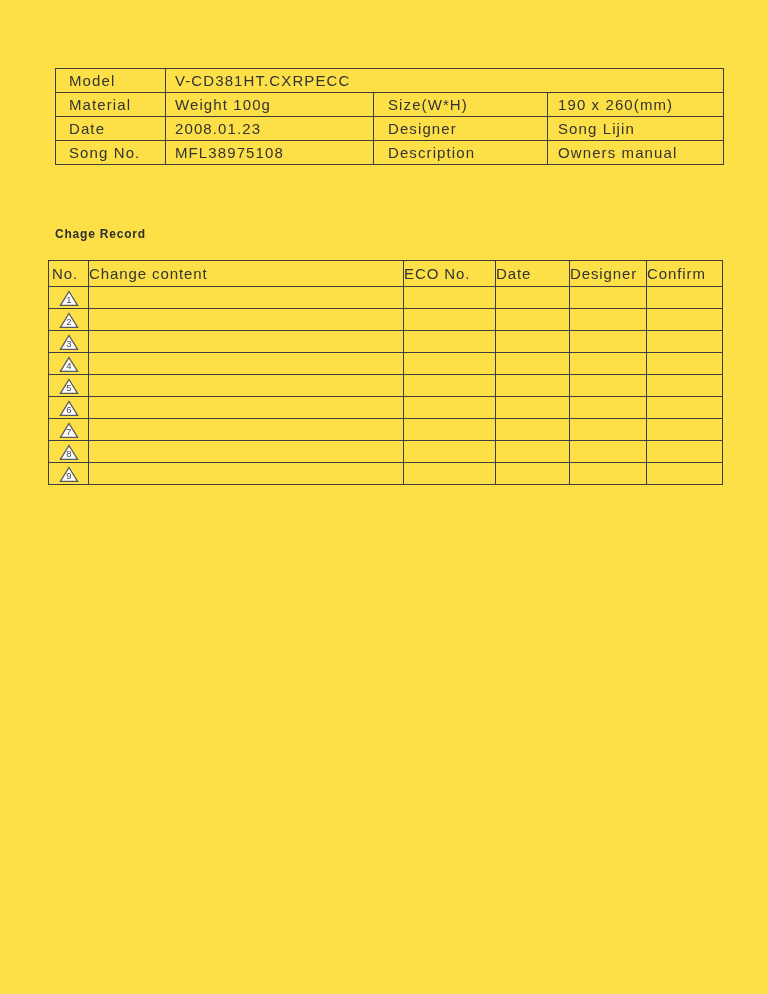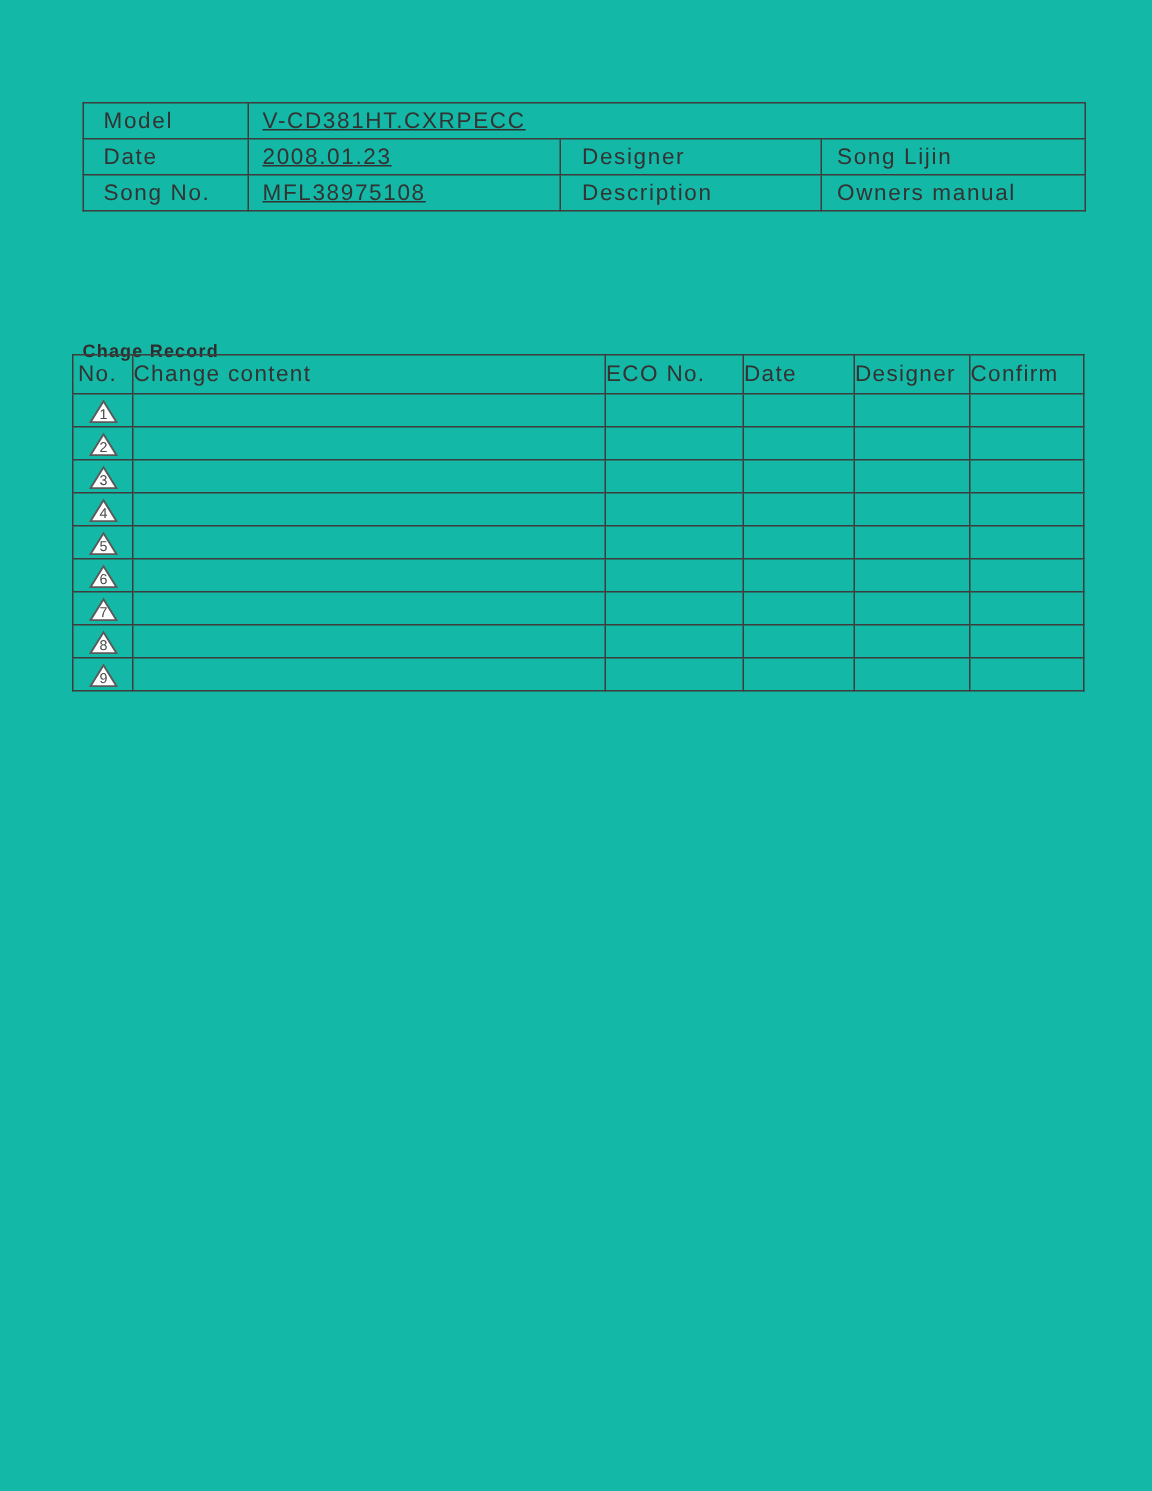--- a/index.html
+++ b/index.html
@@ -4,21 +4,21 @@
 <style>
   html, body {
     margin: 0;
     padding: 0;
     background: #ffffff;
   }
   .page {
     position: relative;
     width: 768px;
     height: 994px;
-    background: #14b8a6;
+    background: #fde047;
     font-family: "Liberation Sans", "DejaVu Sans", sans-serif;
     color: #333333;
     overflow: hidden;
   }
 
   
   table.spec-table {
     position: absolute;
     left: 55px;
     top: 68px;
@@ -30,41 +30,41 @@
     border: 1px solid #3d3d3d;
     height: 23px;
     font-size: 15px;
     letter-spacing: 1.1px;
     white-space: nowrap;
     overflow: hidden;
     padding: 0;
     vertical-align: middle;
   }
   .spec-table td.lbl1 { padding-left: 13px; }
-  .spec-table td.val1 { padding-left: 9px; text-decoration: underline;  }
+  .spec-table td.val1 { padding-left: 9px;  }
   .spec-table td.lbl2 { padding-left: 14px; }
   .spec-table td.val2 { padding-left: 10px; }
 
   
   .section-heading {
     position: absolute;
     left: 55px;
     top: 227px;
     margin: 0;
     font-size: 12px;
     font-weight: bold;
     letter-spacing: 0.8px;
     color: #2e2e2e;
   }
 
   
   table.change-table {
     position: absolute;
     left: 48px;
-    top: 236px;
+    top: 260px;
     width: 674px;
     border-collapse: collapse;
     table-layout: fixed;
   }
   table.change-table th,
   table.change-table td {
     border: 1px solid #3d3d3d;
     padding: 0;
     vertical-align: middle;
     overflow: hidden;
@@ -112,20 +112,26 @@
     <colgroup>
       <col style="width:110px">
         <col style="width:208px">
         <col style="width:174px">
         <col style="width:176px">
     </colgroup>
     <tbody>
       <tr>
         <td class="lbl1">Model</td>
         <td class="val1" colspan="3">V-CD381HT.CXRPECC</td>
+      </tr>
+      <tr>
+        <td class="lbl1">Material</td>
+        <td class="val1">Weight 100g</td>
+        <td class="lbl2">Size(W*H)</td>
+        <td class="val2">190 x 260(mm)</td>
       </tr>
       <tr>
         <td class="lbl1">Date</td>
         <td class="val1">2008.01.23</td>
         <td class="lbl2">Designer</td>
         <td class="val2">Song Lijin</td>
       </tr>
       <tr>
         <td class="lbl1">Song No.</td>
         <td class="val1">MFL38975108</td>

